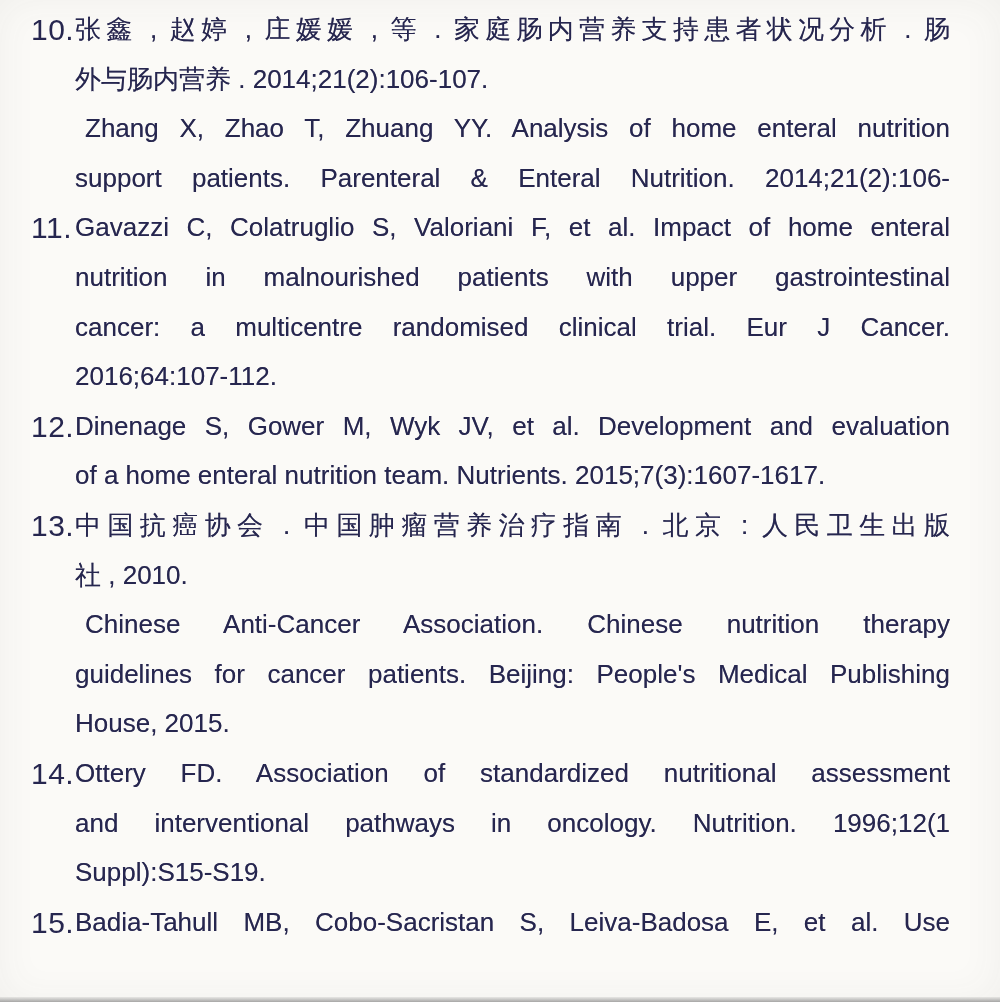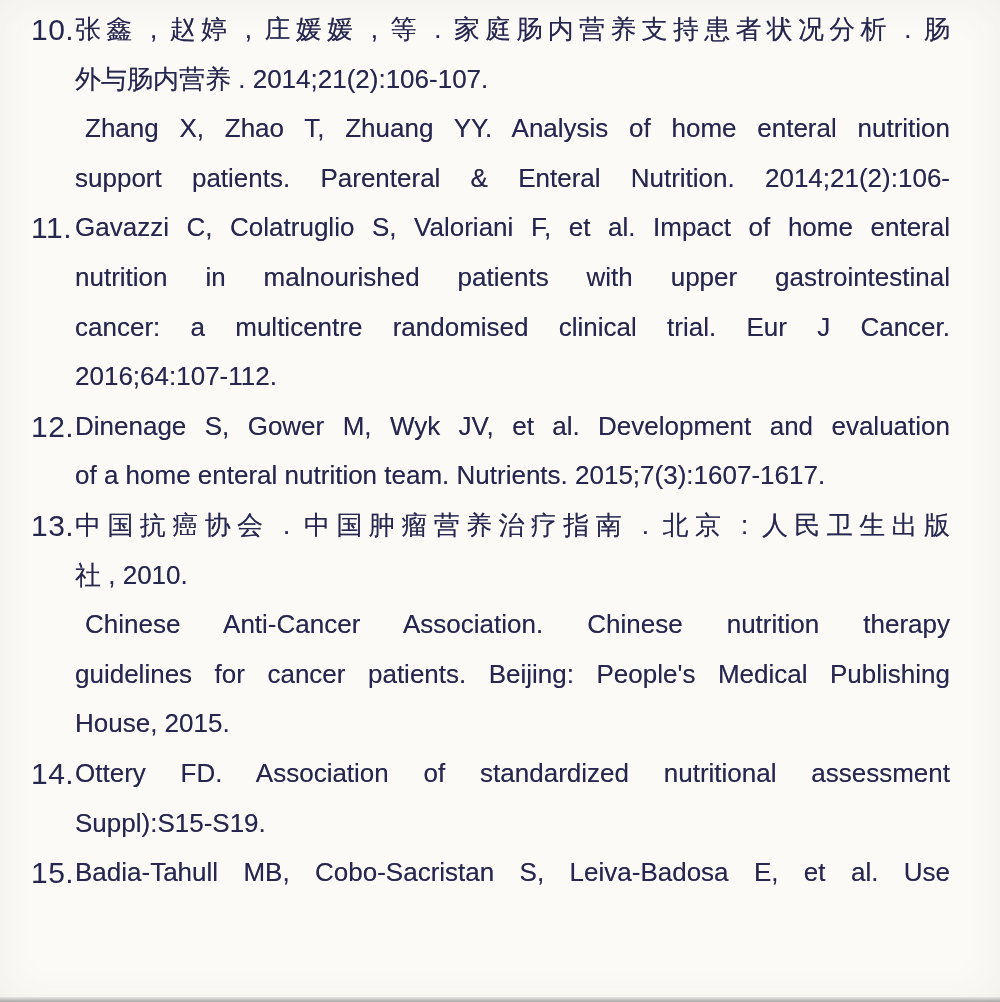--- a/index.html
+++ b/index.html
@@ -94,20 +94,21 @@
         <div class="para translation-en">
           <div class="line">Chinese Anti-Cancer Association. Chinese nutrition therapy</div>
           <div class="line">guidelines for cancer patients. Beijing: People's Medical Publishing</div>
           <div class="line final">House, 2015.</div>
         </div>
       </div>
       <div class="entry">
         <div class="num">14.</div>
         <div class="para citation-en">
           <div class="line">Ottery FD. Association of standardized nutritional assessment</div>
+          <div class="line">and interventional pathways in oncology. Nutrition. 1996;12(1</div>
           <div class="line final">Suppl):S15-S19.</div>
         </div>
       </div>
       <div class="entry">
         <div class="num">15.</div>
         <div class="para citation-en">
           <div class="line">Badia-Tahull MB, Cobo-Sacristan S, Leiva-Badosa E, et al. Use</div>
         </div>
       </div>
     </div>

